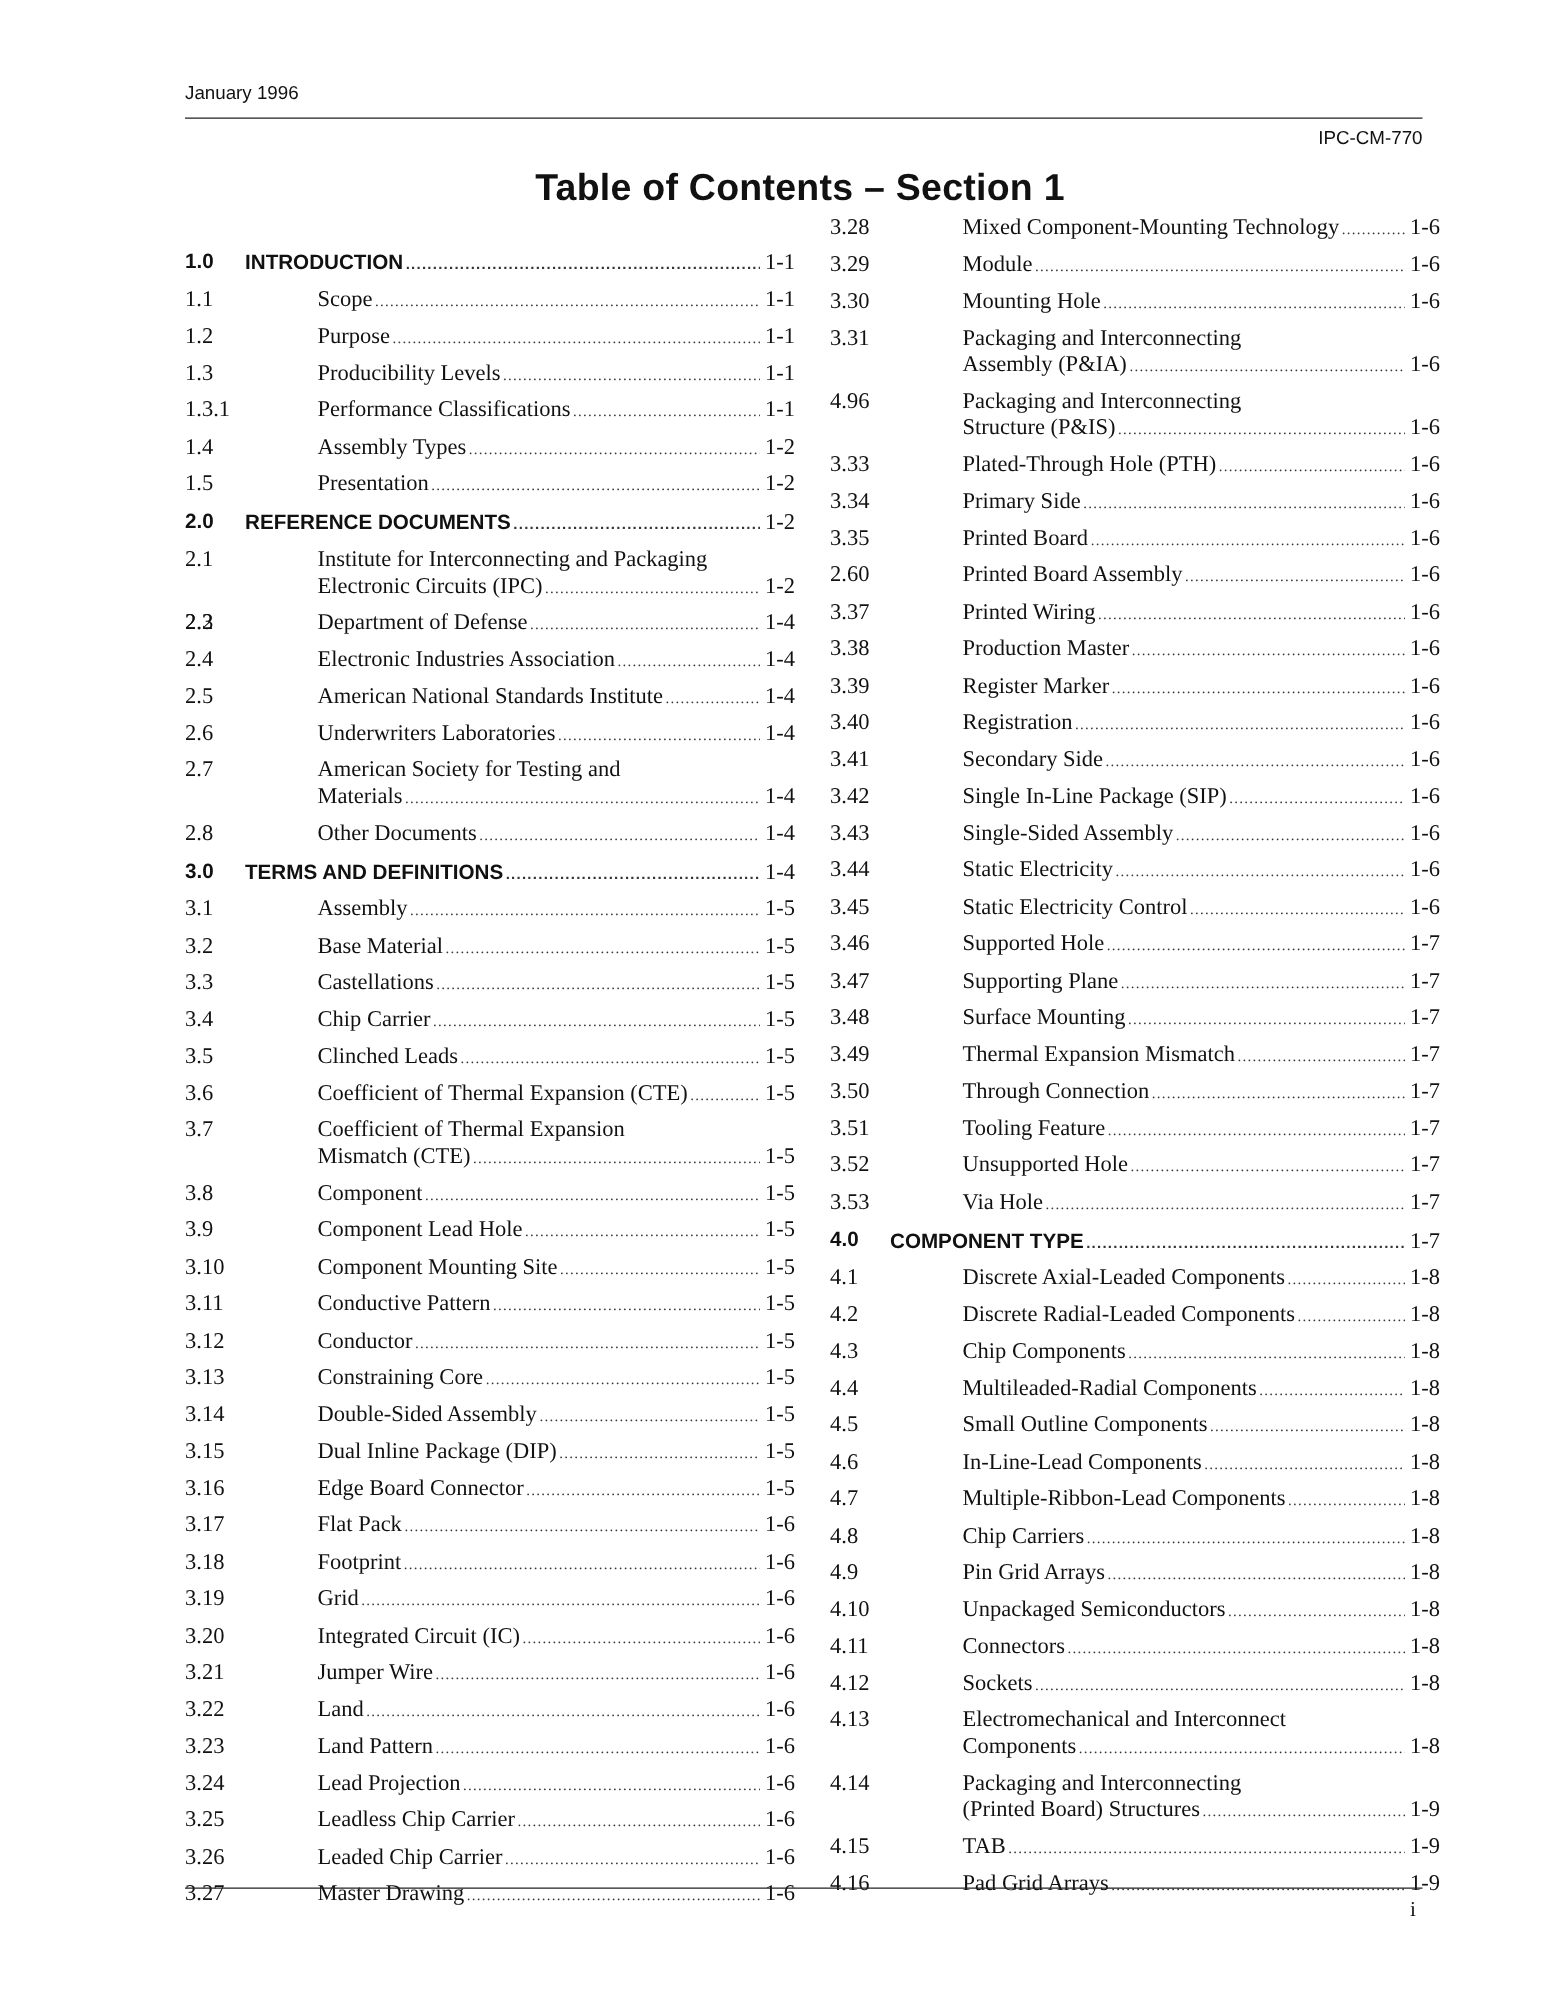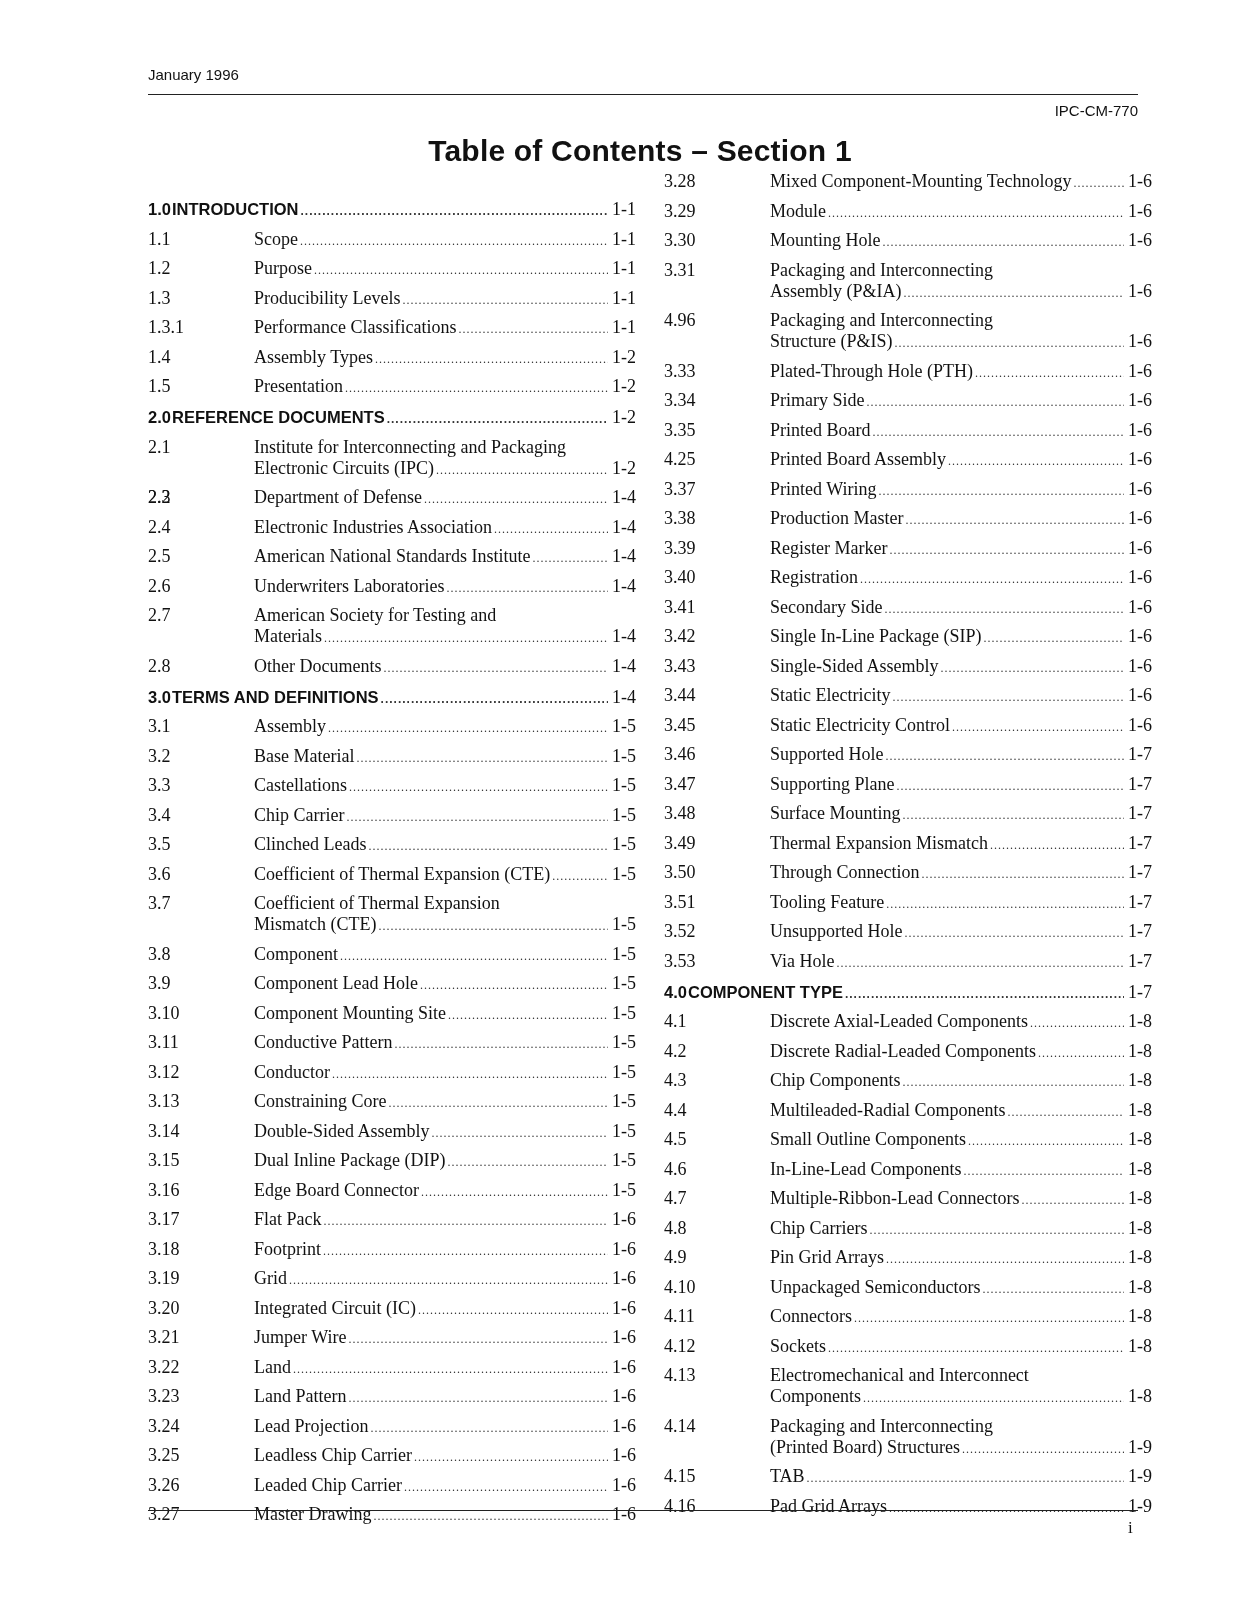--- a/index.html
+++ b/index.html
@@ -18,21 +18,21 @@
     .entry .num { position: absolute; left: 0; top: 0; }
     .entry .body { margin-left: 106px; display: block; }
     .col-right .entry .body { margin-left: 106px; }
     .entry .line { display: flex; align-items: baseline; }
     .entry .txt { white-space: nowrap; }
     .entry .dots { flex: 1; overflow: hidden; white-space: nowrap; margin: 0 4px 0 2px; letter-spacing: 1px; color: #333; }
     .entry .dots::before { content: "................................................................................................................................................................"; font-size: 12px; }
     .entry .pg { white-space: nowrap; }
     .entry.section { font-family: "Liberation Sans", sans-serif; font-weight: bold; font-size: 16.5px; margin-top: 8px; }
     .entry.section .num { font-weight: bold; }
-    .entry.section .body { margin-left: 24px; }
+    .entry.section .body { margin-left: 48px; }
     .entry.section .pg { font-family: "Liberation Serif", serif; font-weight: normal; font-size: 18px; }
     .entry.first { margin-top: 0; }
     .entry .l1 { white-space: nowrap; }
   </style>
 </head>
 <body>
 
 <div class="header">
   <span class="left">January 1996</span>
   <span class="right">IPC-CM-770</span>
@@ -556,21 +556,21 @@
       <span class="num">3.35</span>
       <div class="body">
         <div class="line">
           <span class="txt">Printed Board</span>
           <span class="dots"></span>
           <span class="pg">1-6</span>
         </div>
       </div>
     </div>
     <div class="entry">
-      <span class="num">4.25</span>
+      <span class="num">2.60</span>
       <div class="body">
         <div class="line">
           <span class="txt">Printed Board Assembly</span>
           <span class="dots"></span>
           <span class="pg">1-6</span>
         </div>
       </div>
     </div>
     <div class="entry">
       <span class="num">3.37</span>
@@ -809,21 +809,21 @@
           <span class="txt">In-Line-Lead Components</span>
           <span class="dots"></span>
           <span class="pg">1-8</span>
         </div>
       </div>
     </div>
     <div class="entry">
       <span class="num">4.7</span>
       <div class="body">
         <div class="line">
-          <span class="txt">Multiple-Ribbon-Lead Connectors</span>
+          <span class="txt">Multiple-Ribbon-Lead Components</span>
           <span class="dots"></span>
           <span class="pg">1-8</span>
         </div>
       </div>
     </div>
     <div class="entry">
       <span class="num">4.8</span>
       <div class="body">
         <div class="line">
           <span class="txt">Chip Carriers</span>

